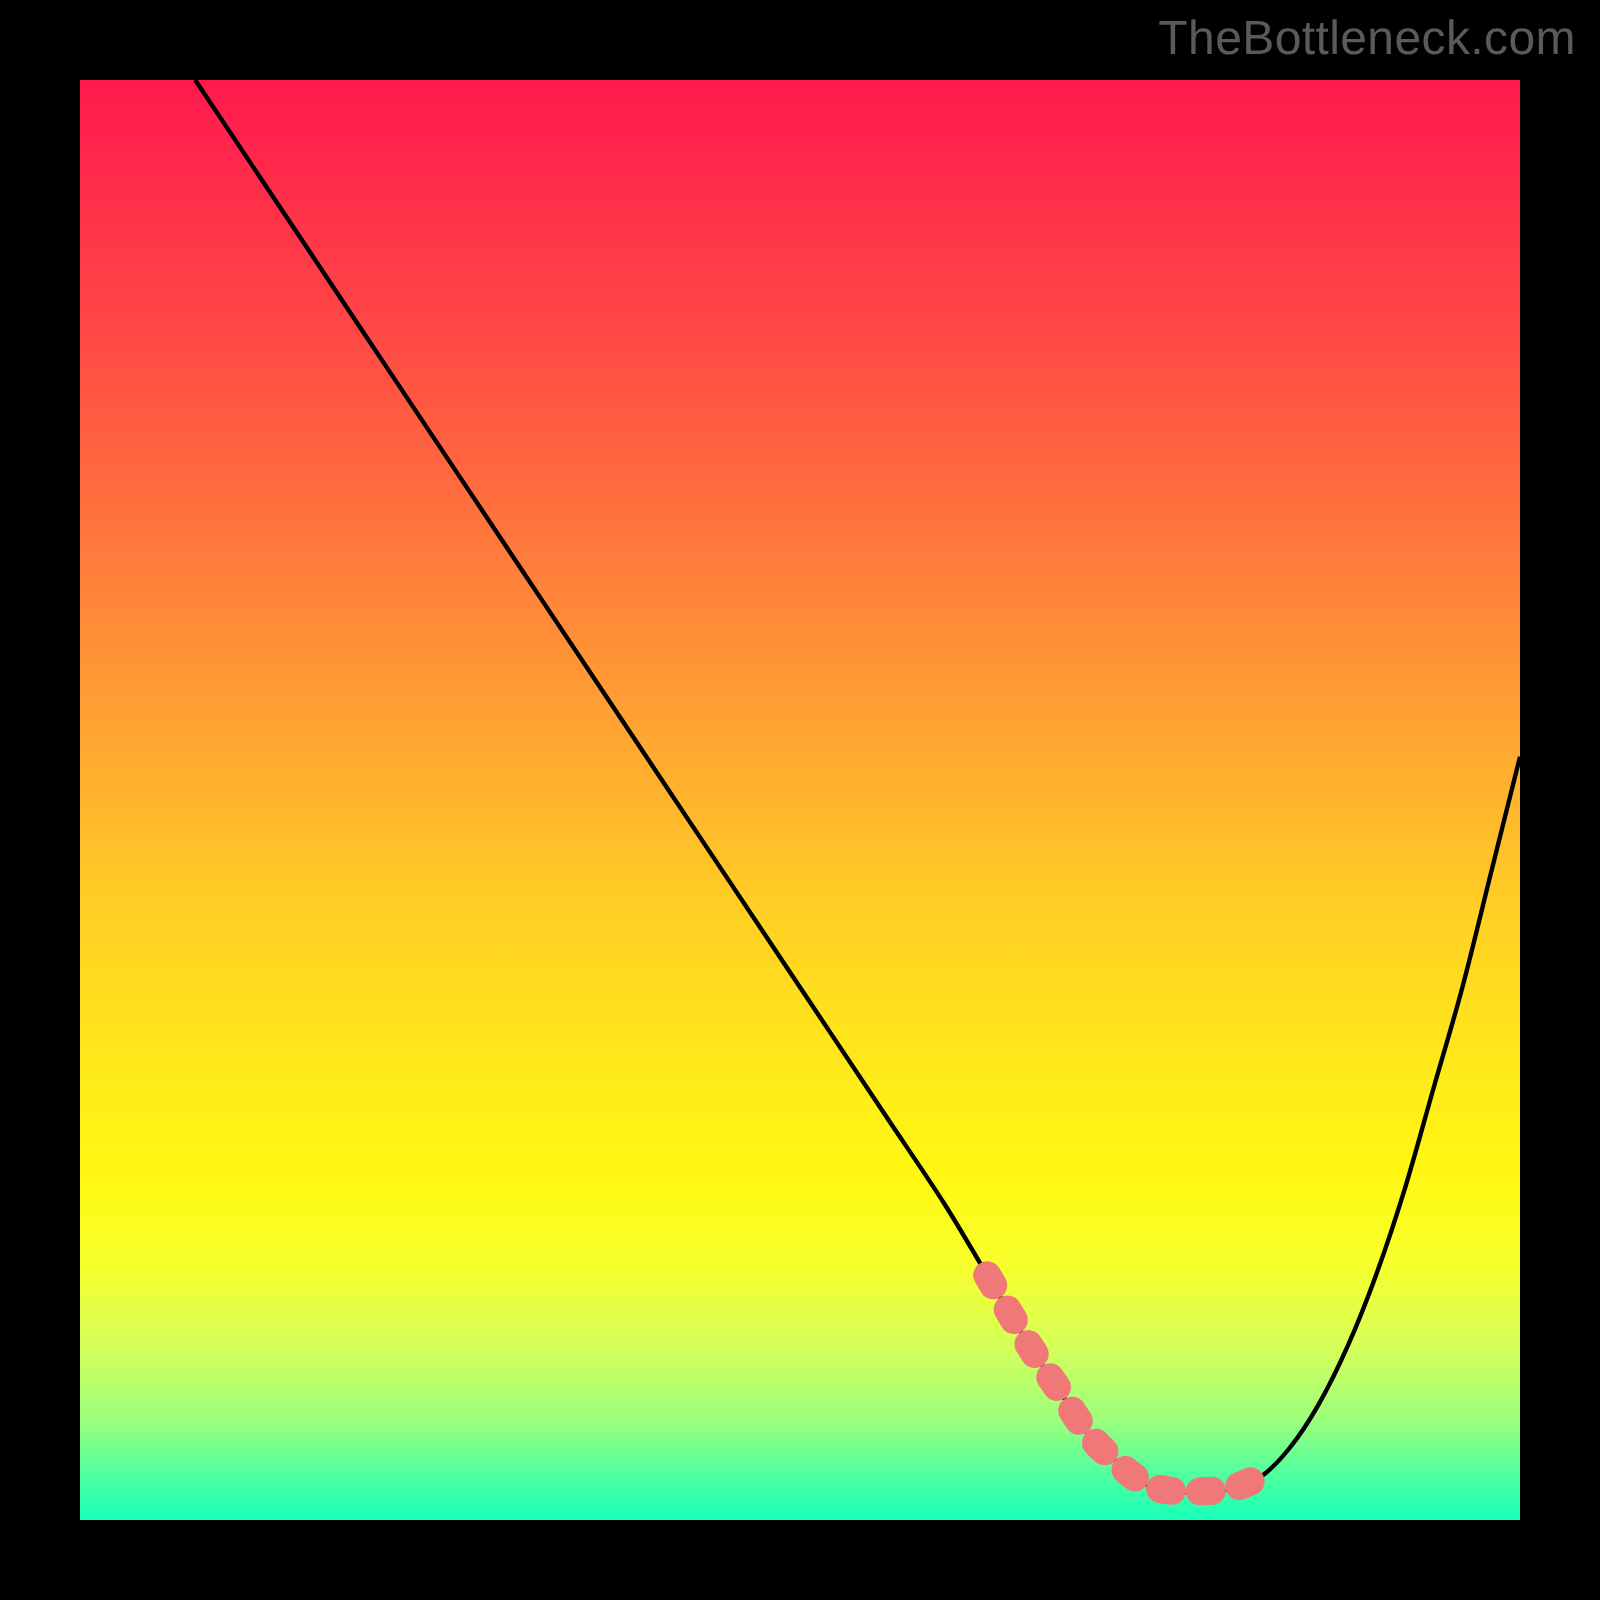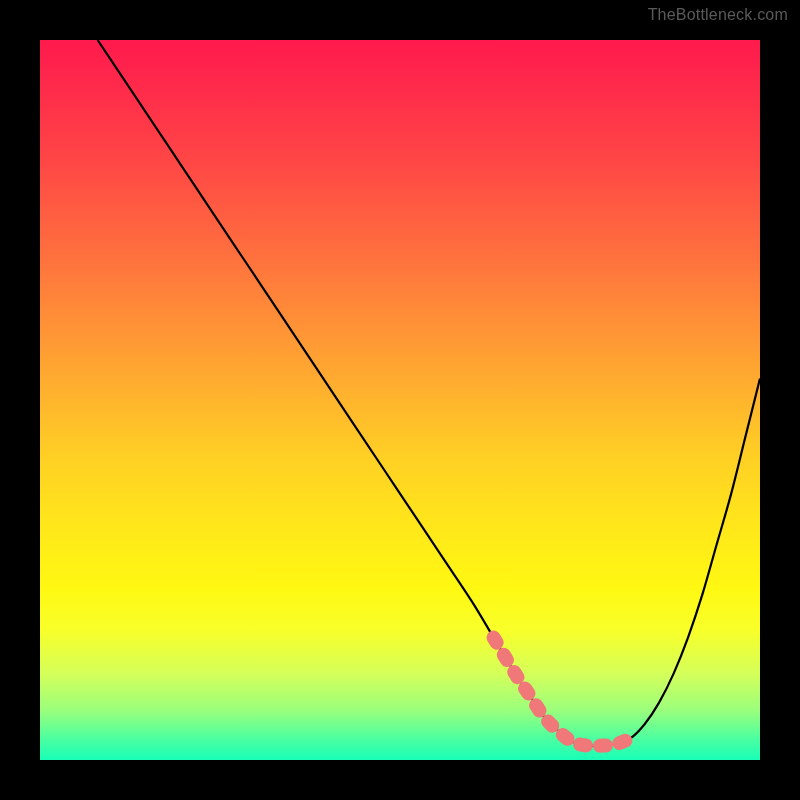--- a/index.html
+++ b/index.html
@@ -9,21 +9,21 @@
     background: #000;
     position: relative;
     font-family: Arial, sans-serif;
     overflow: hidden;
   }
   .watermark {
     position: absolute;
     top: 6px;
     right: 12px;
     color: #5a5a5a;
-    font-size: 16px;
+    font-size: 24px;
     font-weight: 500;
     z-index: 10;
     letter-spacing: 0.2px;
   }
   .plot {
     position: absolute;
     left: 40px;
     top: 40px;
     width: 720px;
     height: 720px;

